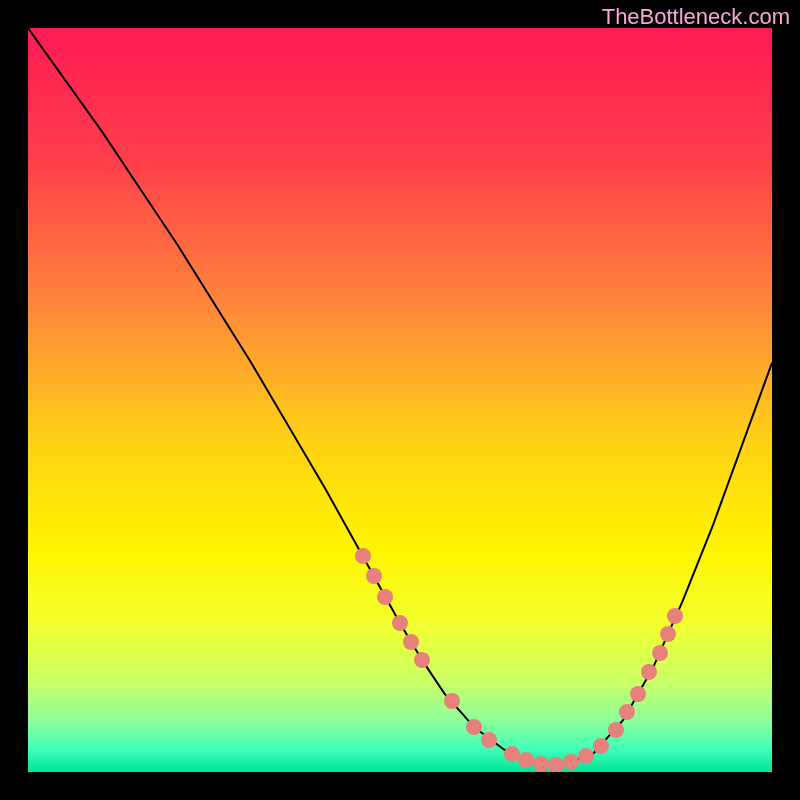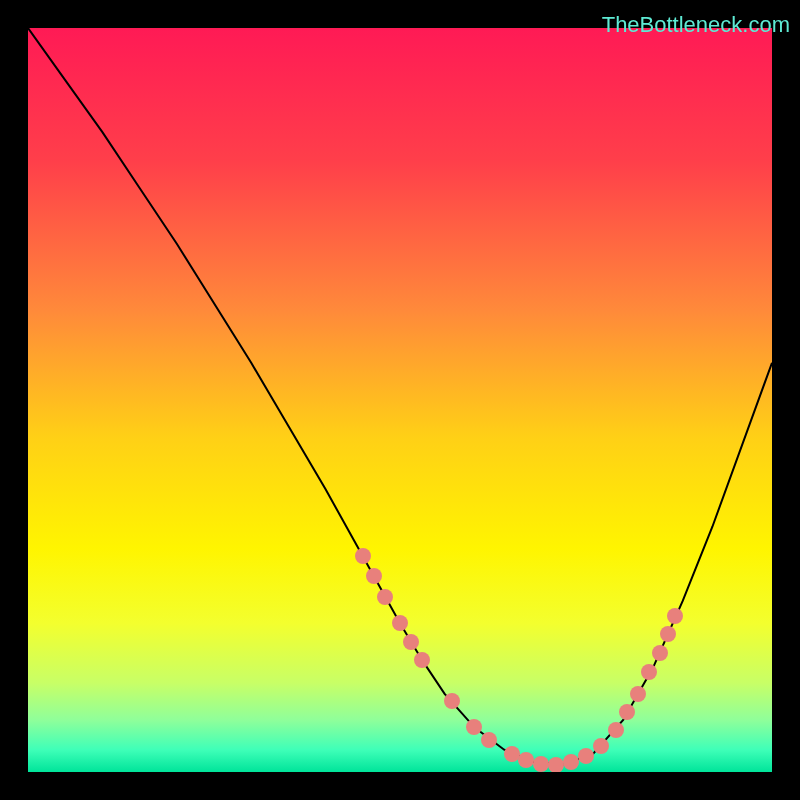--- a/index.html
+++ b/index.html
@@ -1,17 +1,17 @@
 <!DOCTYPE html>
 <html><head>
 <meta charset="utf-8">
 <style>
   * { margin: 0; padding: 0; box-sizing: border-box; }
   body { width: 800px; height: 800px; background: #000; position: relative; font-family: Arial, sans-serif; }
-  .watermark { position: absolute; top: 12px; right: 10px; color: #5eead4; font-size: 22px; font-weight: 500; z-index: 10; }
+  .watermark { position: absolute; top: 4px; right: 10px; color: #f9a8d4; font-size: 22px; font-weight: 500; z-index: 10; }
   .plot-area { position: absolute; left: 28px; top: 28px; width: 744px; height: 744px; overflow: hidden; }
   .gradient { position: absolute; inset: 0; }
   .curve { position: absolute; inset: 0; }
   .dots { position: absolute; inset: 0; }
   .dot { position: absolute; width: 16px; height: 16px; border-radius: 50%; background: #e8807c; transform: translate(-50%, -50%); }
 </style>
 </head>
 <body>
 
 <div class="watermark">TheBottleneck.com</div>

